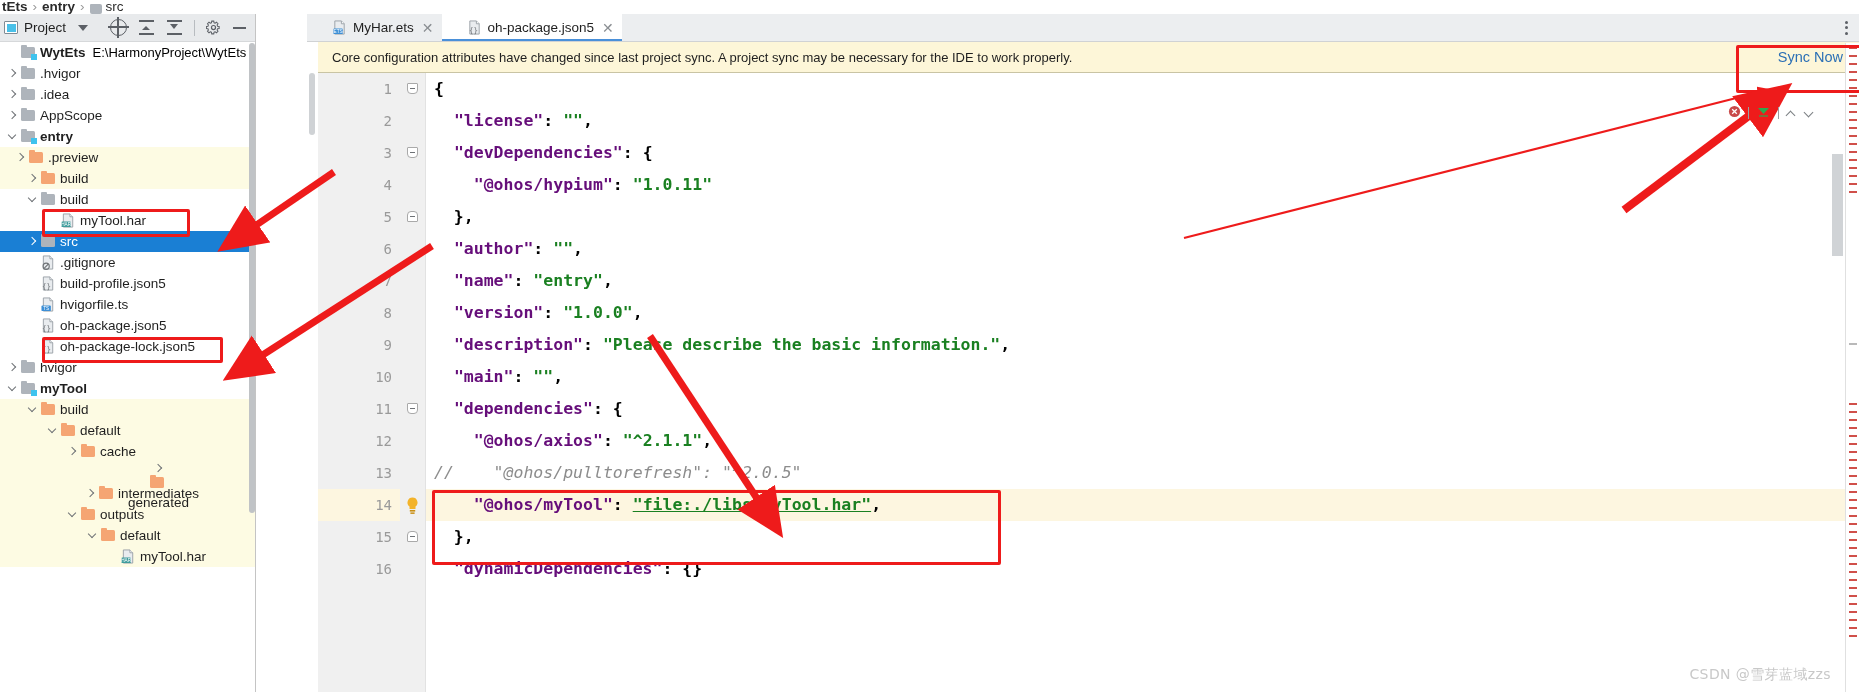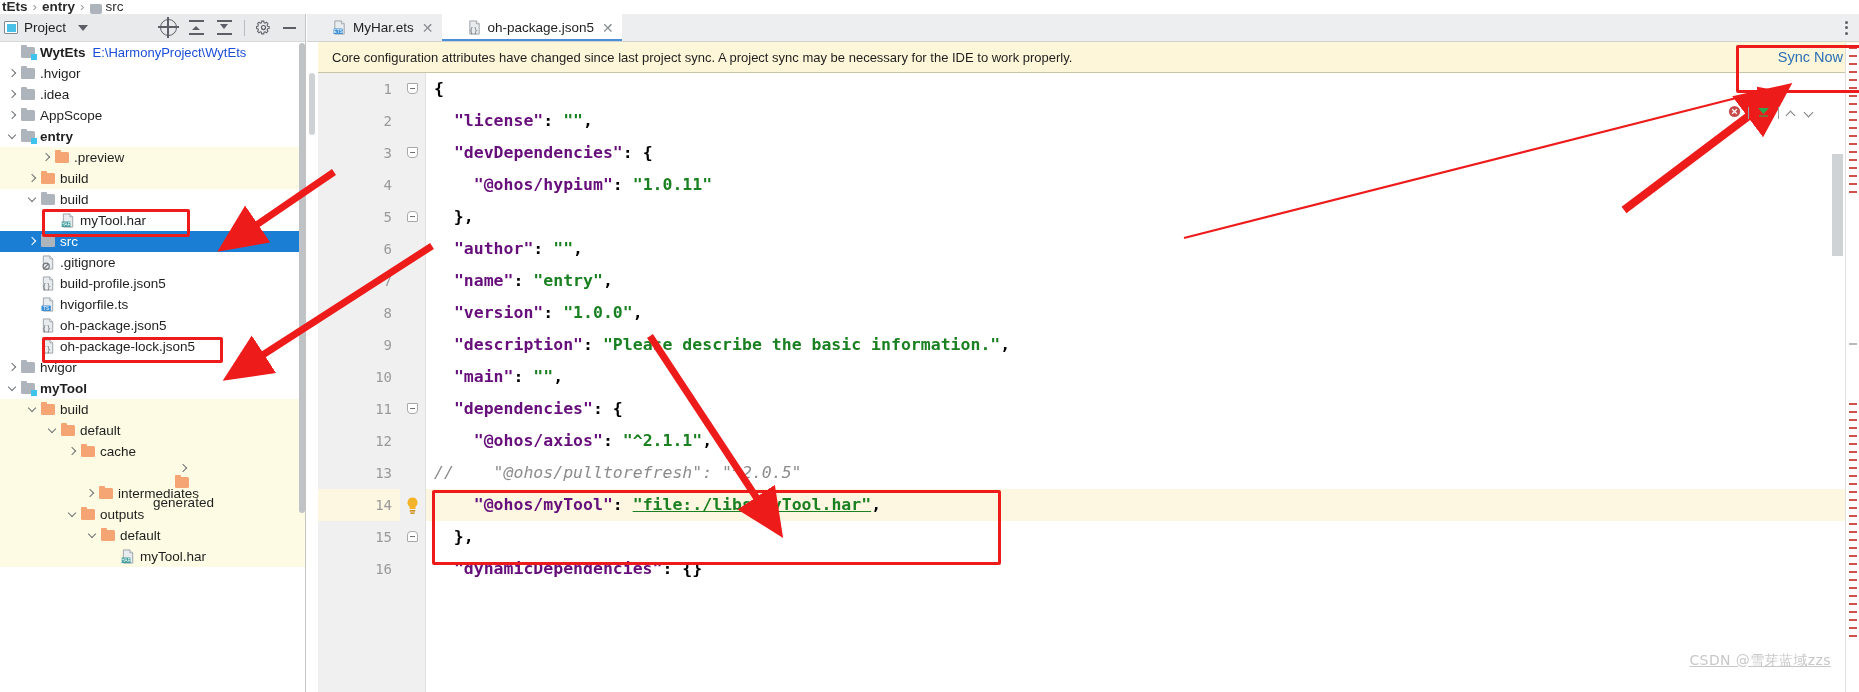--- a/index.html
+++ b/index.html
@@ -21,21 +21,21 @@
   .breadcrumb .crumb { font-weight: bold; line-height: 14px; }
   .breadcrumb .sep { color: #9a9a9a; margin: 0 5px; line-height: 14px; font-weight: normal; }
   .breadcrumb .crumb-plain { font-weight: normal; line-height: 14px; }
   .bc-folder {
     display: inline-block; width: 12px; height: 10px; background: #aeb4bb;
     border-radius: 1px 2px 2px 2px; vertical-align: -1px; margin-right: 4px;
   }
 
   
   .panel {
-    position: absolute; top: 14px; left: 0; width: 306px; height: 678px;
+    position: absolute; top: 14px; left: 0; width: 256px; height: 678px;
     background: #ffffff; border-right: 1px solid #c4c4c4;
   }
   .panel-header {
     height: 28px; background: #e8eaec; display: flex; align-items: center;
     padding: 0 4px; border-bottom: 1px solid #d6d8da;
   }
   .panel-title { font-size: 13.5px; color: #1f1f1f; margin-left: 6px; }
   .proj-icon {
     width: 14px; height: 13px; background: #ffffff; border: 1.6px solid #7f8b94;
     border-radius: 1px; position: relative;
@@ -116,21 +116,21 @@
   .f-grey::before, .f-orange::before {
     content: ""; position: absolute; left: 0; top: -2.5px; width: 6px; height: 3px; border-radius: 1px 1px 0 0;
   }
   .f-grey::before { background: #aeb4bb; }
   .f-orange::before { background: #f5a573; }
   .modbadge {
     position: absolute; right: 0px; bottom: 0px; width: 6px; height: 6px; background: #3ec3ee;
   }
   .tlabel { line-height: 21px; }
   .tlabel.bold { font-weight: bold; }
-  .tpath { color: #1d4ed8; margin-left: 7px; font-size: 13px; }
+  .tpath { color: #000000; margin-left: 7px; font-size: 13px; }
 
   
   .panel-scroll {
     position: absolute; right: 0px; top: 29px; width: 6px; height: 470px;
     background: #c0c3c6; border-radius: 3px;
   }
 
   
   .editor { position: absolute; top: 14px; left: 307px; width: 1552px; height: 678px; background: #ffffff; }
 
@@ -243,22 +243,22 @@
     background: #d0d3d6; border-radius: 0;
   }
 
   
   .ann { position: absolute; pointer-events: none; }
   .rbox { border: 3px solid #ee1b1b; border-radius: 2px; background: transparent; }
   .arrow-svg { position: absolute; left: 0; top: 0; width: 1859px; height: 692px; pointer-events: none; }
 
   
   .watermark {
-    position: absolute; right: 28px; bottom: 22px; font-size: 14px; color: #c8c8c8;
-    font-family: "DejaVu Sans", sans-serif; letter-spacing: 0.4px; text-decoration: underline;
+    position: absolute; right: 28px; bottom: 8px; font-size: 14px; color: #c8c8c8;
+    font-family: "DejaVu Sans", sans-serif; letter-spacing: 0.4px;
   }
 </style>
 </head>
 <body>
 
 <div id="app">
 
   <div class="breadcrumb">
     <span class="crumb">tEts</span>
     <span class="sep">›</span>
@@ -323,21 +323,21 @@
           <span class="tlabel">AppScope</span>
         </div>
         <div class="trow" style="padding-left: 6px;">
           <span class="tarrow down"></span>
           <span class="fico">
             <span class="f-grey"></span>
             <span class="modbadge"></span>
           </span>
           <span class="tlabel bold">entry</span>
         </div>
-        <div class="trow hl-yellow" style="padding-left: 40px;">
+        <div class="trow hl-yellow" style="padding-left: 14px;">
           <span class="tarrow right"></span>
           <span class="fico">
             <span class="f-orange"></span>
           </span>
           <span class="tlabel">.preview</span>
         </div>
         <div class="trow hl-yellow" style="padding-left: 26px;">
           <span class="tarrow right"></span>
           <span class="fico">
             <span class="f-orange"></span>

